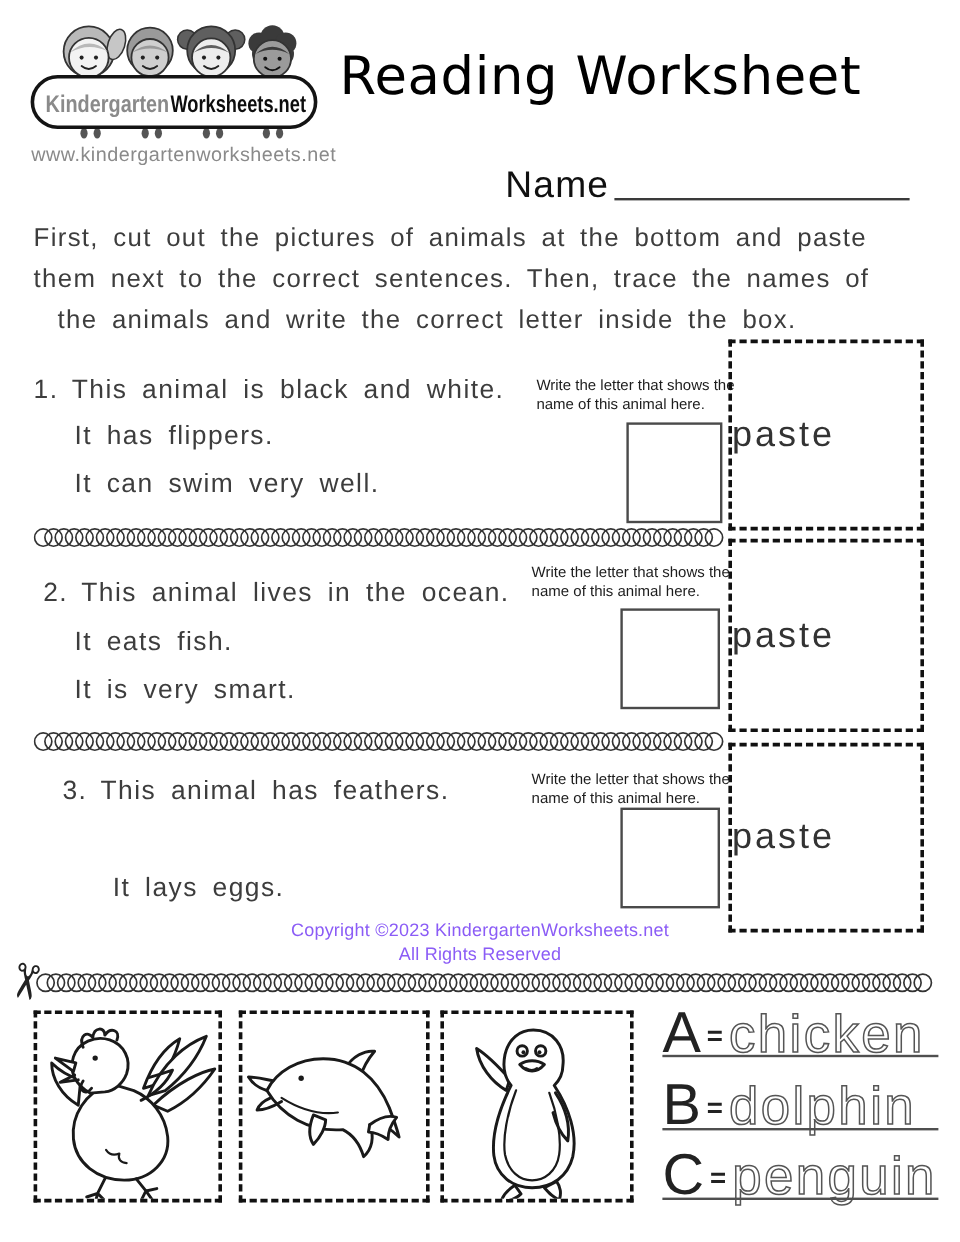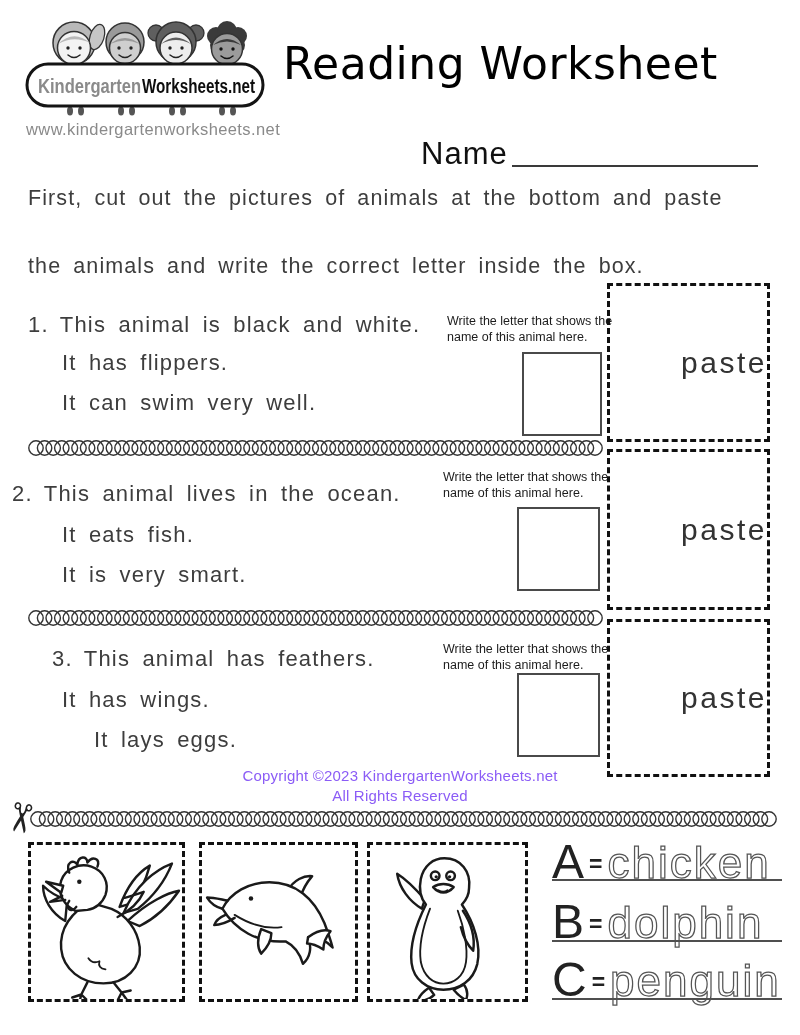--- a/index.html
+++ b/index.html
@@ -16,21 +16,21 @@
   .name-label{position:absolute;left:421px;top:136px;font-size:31px;color:#101010;letter-spacing:1px;}
   .name-line{position:absolute;left:512px;top:165px;width:246px;height:2px;background:#3a3a3a;}
 
   
   .instr{position:absolute;left:28px;font-size:21.5px;color:#3d3d3d;letter-spacing:1.1px;word-spacing:5px;white-space:nowrap;}
   .q-line{position:absolute;font-size:22px;color:#3d3d3d;letter-spacing:1.2px;word-spacing:5px;white-space:nowrap;}
   .q-num{margin-right:11px;}
 
   .helper{position:absolute;width:172px;font-size:12.5px;line-height:16px;color:#1c1c1c;}
   .letterbox{position:absolute;border:2px solid #4a4a4a;background:#fff;}
-  .pastebox{position:absolute;border:3px dashed #111;display:flex;align-items:center;justify-content:flex-end;}
+  .pastebox{position:absolute;border:3px dashed #111;display:flex;align-items:center;justify-content:flex-start;}
   .paste-word{font-size:30px;color:#333;letter-spacing:2.5px;word-spacing:4px;}
 
   svg.chain{position:absolute;}
 
   
   .copyright{position:absolute;left:0;width:800px;text-align:center;font-size:15px;color:#8b5cf6;letter-spacing:.2px;}
 
   
   .scissors{position:absolute;left:4px;top:795px;font-size:40px;color:#222;
             font-family:"DejaVu Sans",sans-serif;transform:rotate(100deg);}
@@ -114,21 +114,22 @@
       <tspan x="118" fill="#0d0d0d" textLength="113" lengthAdjust="spacingAndGlyphs">Worksheets.net</tspan>
     </text>
   </svg>
   <div class="site-url">www.kindergartenworksheets.net</div>
 
   <div class="title">Reading Worksheet</div>
   <div class="name-label">Name</div>
   <div class="name-line"></div>
 
   <div class="instr" style="top:186px;text-align:right;">First, cut out the pictures of animals at the bottom and paste</div>
-  <div class="instr" style="top:254px;">the animals and write the correct letter inside the box.</div>
+  <div class="instr" style="top:220px;">them next to the correct sentences. Then, trace the names of</div>
+  <div class="instr" style="top:254px;margin-left:20px;">the animals and write the correct letter inside the box.</div>
 
   <div class="q-line" style="left:28px;top:312px;">
     <span class="q-num">1.</span><span>This animal is black and white.</span>
   </div>
   <div class="q-line" style="left:62px;top:350px;">It has flippers.</div>
   <div class="q-line" style="left:62px;top:390px;">It can swim very well.</div>
   <div class="helper" style="left:447px;top:313px;">Write the letter that shows the name of this animal here.</div>
   <div class="letterbox" style="left:522px;top:352px;width:76px;height:80px;"></div>
   <div class="pastebox" style="left:607px;top:283px;width:157px;height:153px;">
     <span class="paste-word">paste</span>
@@ -196,21 +197,21 @@
       <circle cx="506.8000000000006" cy="9" r="7.2" fill="none" stroke="#333333" stroke-width="1.4"></circle>
       <circle cx="515.4000000000005" cy="9" r="7.2" fill="none" stroke="#333333" stroke-width="1.4"></circle>
       <circle cx="524.0000000000006" cy="9" r="7.2" fill="none" stroke="#333333" stroke-width="1.4"></circle>
       <circle cx="532.6000000000006" cy="9" r="7.2" fill="none" stroke="#333333" stroke-width="1.4"></circle>
       <circle cx="541.2000000000006" cy="9" r="7.2" fill="none" stroke="#333333" stroke-width="1.4"></circle>
       <circle cx="549.8000000000006" cy="9" r="7.2" fill="none" stroke="#333333" stroke-width="1.4"></circle>
       <circle cx="558.4000000000007" cy="9" r="7.2" fill="none" stroke="#333333" stroke-width="1.4"></circle>
       <circle cx="567.0000000000007" cy="9" r="7.2" fill="none" stroke="#333333" stroke-width="1.4"></circle>
     </svg>
 
-  <div class="q-line" style="left:12px;top:481px;">
+  <div class="q-line" style="left:36px;top:481px;">
     <span class="q-num">2.</span><span>This animal lives in the ocean.</span>
   </div>
   <div class="q-line" style="left:62px;top:522px;">It eats fish.</div>
   <div class="q-line" style="left:62px;top:562px;">It is very smart.</div>
   <div class="helper" style="left:443px;top:469px;">Write the letter that shows the name of this animal here.</div>
   <div class="letterbox" style="left:517px;top:507px;width:79px;height:80px;"></div>
   <div class="pastebox" style="left:607px;top:449px;width:157px;height:155px;">
     <span class="paste-word">paste</span>
   </div>
 
@@ -279,21 +280,20 @@
       <circle cx="532.6000000000006" cy="9" r="7.2" fill="none" stroke="#333333" stroke-width="1.4"></circle>
       <circle cx="541.2000000000006" cy="9" r="7.2" fill="none" stroke="#333333" stroke-width="1.4"></circle>
       <circle cx="549.8000000000006" cy="9" r="7.2" fill="none" stroke="#333333" stroke-width="1.4"></circle>
       <circle cx="558.4000000000007" cy="9" r="7.2" fill="none" stroke="#333333" stroke-width="1.4"></circle>
       <circle cx="567.0000000000007" cy="9" r="7.2" fill="none" stroke="#333333" stroke-width="1.4"></circle>
     </svg>
 
   <div class="q-line" style="left:28px;top:646px;margin-left:24px;">
     <span class="q-num">3.</span><span>This animal has feathers.</span>
   </div>
-  <div class="q-line" style="left:62px;top:687px;">It has wings.</div>
   <div class="q-line" style="left:62px;top:727px;margin-left:32px;">It lays eggs.</div>
   <div class="helper" style="left:443px;top:641px;">Write the letter that shows the name of this animal here.</div>
   <div class="letterbox" style="left:517px;top:673px;width:79px;height:80px;"></div>
   <div class="pastebox" style="left:607px;top:619px;width:157px;height:152px;">
     <span class="paste-word">paste</span>
   </div>
 
   <div class="copyright" style="top:767px;">Copyright ©2023 KindergartenWorksheets.net</div>
   <div class="copyright" style="top:787px;">All Rights Reserved</div>
 

